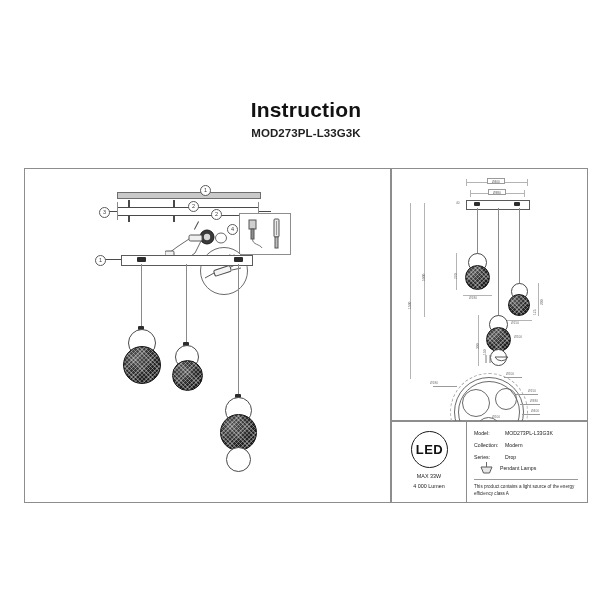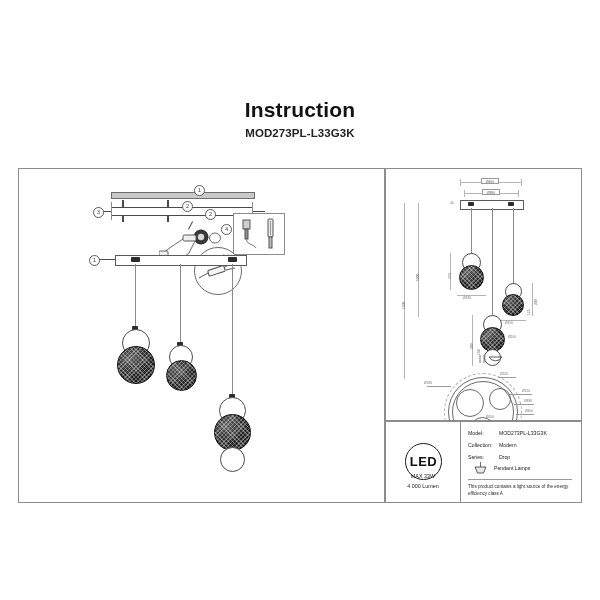--- a/index.html
+++ b/index.html
@@ -1,21 +1,21 @@
 <!DOCTYPE html>
 <html><head>
 <meta charset="utf-8">
 <style>
   html,body{margin:0;padding:0;}
   body{
     width:600px;height:600px;background:#ffffff;
     font-family:"Liberation Sans", sans-serif;
     color:#1a1a1a;position:relative;overflow:hidden;
   }
-  .sheet{position:absolute;inset:0;}
+  .sheet{position:absolute;inset:0;margin-left:6px;}
 
   
   .header{position:absolute;left:0;top:98px;width:600px;text-align:center;}
   .title{font-size:21px;font-weight:700;letter-spacing:.2px;color:#121212;line-height:1.1;}
   .subtitle{font-size:11.5px;font-weight:700;color:#222;margin-top:6px;letter-spacing:.1px;}
 
   
   .panel{position:absolute;border:1px solid #8d8d8d;background:#fff;box-sizing:border-box;}
   #panel-left{left:18px;top:168px;width:367px;height:335px;}
   #panel-right-top{left:385px;top:168px;width:197px;height:253px;}
@@ -243,21 +243,21 @@
     <svg width="30" height="18" style="position:absolute;left:88px;top:184px;">
       <path d="M6 2 L6 10 M10 2 L10 10" stroke="#7a7a7a" fill="none"></path>
       <path d="M15 4 a7 6 0 0 0 13 0" stroke="#5a5a5a" fill="none"></path>
       <line x1="15" y1="4" x2="28" y2="4" stroke="#5a5a5a"></line>
     </svg>
   </div>
 
   <div class="panel" id="panel-right-info">
     <div class="info-split" style="left:74px;"></div>
 
-    <div class="led-badge" style="left:19px;top:21px;width:37px;height:37px;text-align:right;">
+    <div class="led-badge" style="left:19px;top:9px;width:37px;height:37px;text-align:right;">
       <span>LED</span>
     </div>
     <div class="led-cap" style="left:0;top:51px;width:74px;">MAX 33W</div>
     <div class="led-cap" style="left:0;top:61px;width:74px;">4 000 Lumen</div>
 
     <div class="spec-row" style="left:82px;top:8px;">
       <span class="spec-label">Model:</span><span>MOD273PL-L33G3K</span>
     </div>
     <div class="spec-row" style="left:82px;top:20px;">
       <span class="spec-label">Collection:</span><span>Modern</span>

